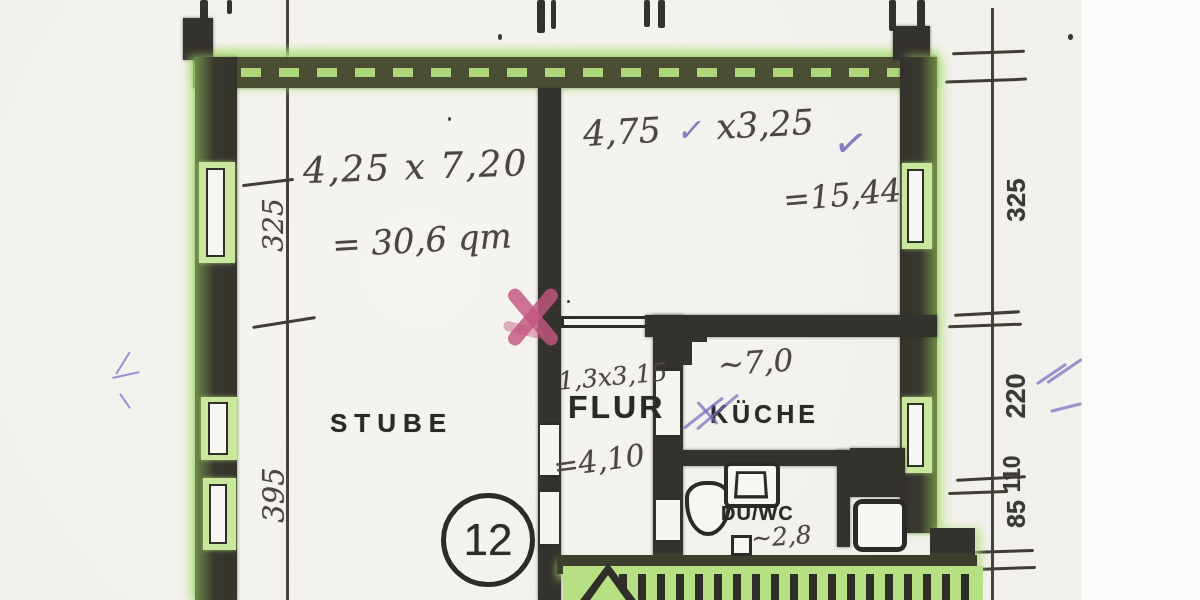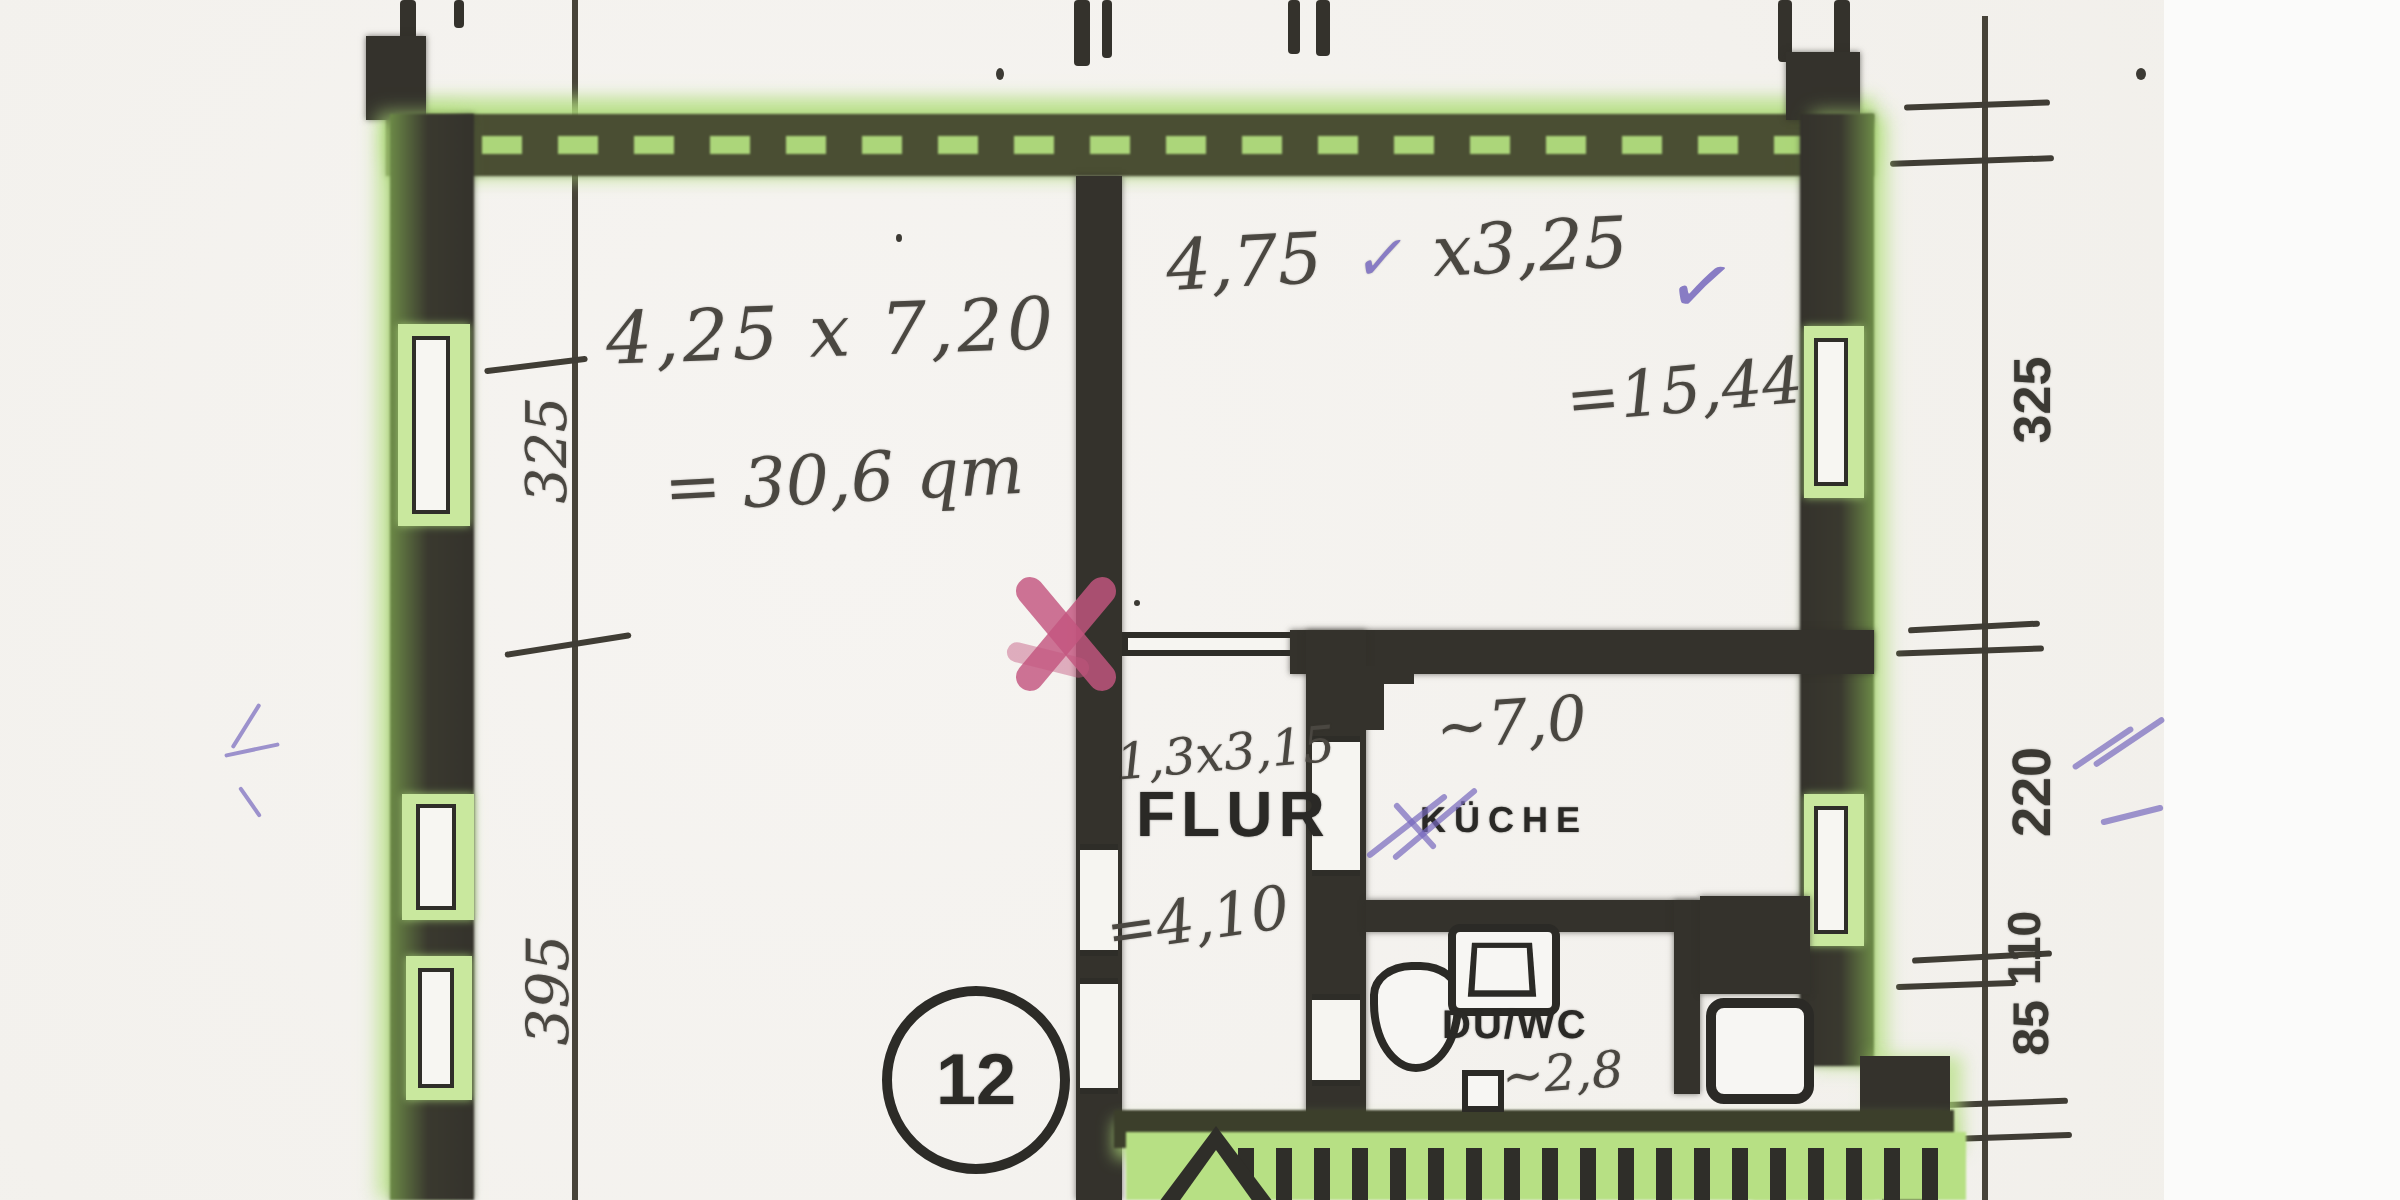--- a/index.html
+++ b/index.html
@@ -119,41 +119,42 @@
 
   <div class="abs" style="left:685px;top:481px;width:38px;height:47px;background:#f7f6f3;border:4px solid #2b2a26;border-radius:45% 45% 50% 50%/30% 30% 62% 62%;"></div>
   <div class="abs" style="left:724px;top:462px;width:48px;height:38px;background:#f7f6f3;border:4px solid #2b2a26;border-radius:6px;">
     <div style="position:absolute;left:7px;top:4px;width:26px;height:22px;border:3px solid #2b2a26;transform:perspective(60px) rotateX(16deg);background:#f7f6f3;"></div>
   </div>
   <div class="abs" style="left:731px;top:535px;width:15px;height:15px;border:3px solid #2b2a26;background:#f7f6f3;"></div>
   <div class="abs" style="left:853px;top:499px;width:44px;height:43px;background:#f7f6f3;border:5px solid #2b2a26;border-radius:9px;"></div>
 
   <div class="hand" style="left:303px;top:146px;font-size:36px;letter-spacing:2px;transform:rotate(-2deg);">4,25 x 7,20</div>
   <div class="hand" style="left:332px;top:220px;font-size:34px;transform:rotate(-3deg);">= 30,6 qm</div>
+  <div class="printed" style="left:330px;top:408px;font-size:26px;letter-spacing:7px;">STUBE</div>
 
   <div class="hand" style="left:583px;top:108px;font-size:35px;transform:rotate(-3deg);">
     <span>4,75</span>
     <span class="purple" style="position:static;font-size:30px;padding:0 4px;">✓</span>
     <span>x3,25</span>
   </div>
   <div class="purple" style="left:834px;top:120px;font-size:40px;transform:rotate(10deg);">✓</div>
   <div class="hand" style="left:783px;top:176px;font-size:32px;transform:rotate(-5deg);">=15,44</div>
 
   <div class="hand" style="left:558px;top:362px;font-size:25px;transform:rotate(-5deg);">1,3x3,15</div>
   <div class="printed" style="left:568px;top:389px;font-size:32px;letter-spacing:3px;">FLUR</div>
   <div class="hand" style="left:553px;top:443px;font-size:30px;transform:rotate(-8deg);">=4,10</div>
 
   <div class="hand" style="left:718px;top:344px;font-size:31px;transform:rotate(-4deg);">~7,0</div>
-  <div class="printed" style="left:710px;top:400px;font-size:18px;letter-spacing:4px;">KÜCHE</div>
+  <div class="printed" style="left:710px;top:400px;font-size:25px;letter-spacing:4px;">KÜCHE</div>
 
   <div class="printed" style="left:721px;top:502px;font-size:20px;letter-spacing:1px;">DU/WC</div>
   <div class="hand" style="left:751px;top:522px;font-size:25px;transform:rotate(-4deg);">~2,8</div>
 
   <div class="abs" style="left:441px;top:493px;width:84px;height:84px;border:5px solid #2c2b27;border-radius:50%;display:flex;align-items:center;justify-content:center;">
-    <span class="printed" style="position:static;font-size:36px;font-weight:bold;color:#2c2b27;">12</span>
+    <span class="printed" style="position:static;font-size:44px;font-weight:normal;color:#2c2b27;">12</span>
   </div>
 
   <div class="hand rot" style="left:236px;top:210px;width:72px;height:30px;font-size:28px;transform:rotate(-90deg);text-align:center;">325</div>
   <div class="hand rot" style="left:236px;top:480px;width:72px;height:30px;font-size:29px;transform:rotate(-90deg);text-align:center;">395</div>
 
   <div class="printed rot" style="left:980px;top:185px;width:72px;height:30px;font-size:26px;color:#3b3933;transform:rotate(-90deg);text-align:center;">325</div>
   <div class="printed rot" style="left:980px;top:381px;width:72px;height:30px;font-size:27px;color:#3b3933;transform:rotate(-90deg);text-align:center;">220</div>
   <div class="printed rot" style="left:982px;top:461px;width:60px;height:26px;font-size:23px;color:#3b3933;transform:rotate(-90deg);text-align:center;">110</div>
   <div class="printed rot" style="left:984px;top:500px;width:64px;height:28px;font-size:25px;color:#3b3933;transform:rotate(-90deg);text-align:center;">85</div>
 

